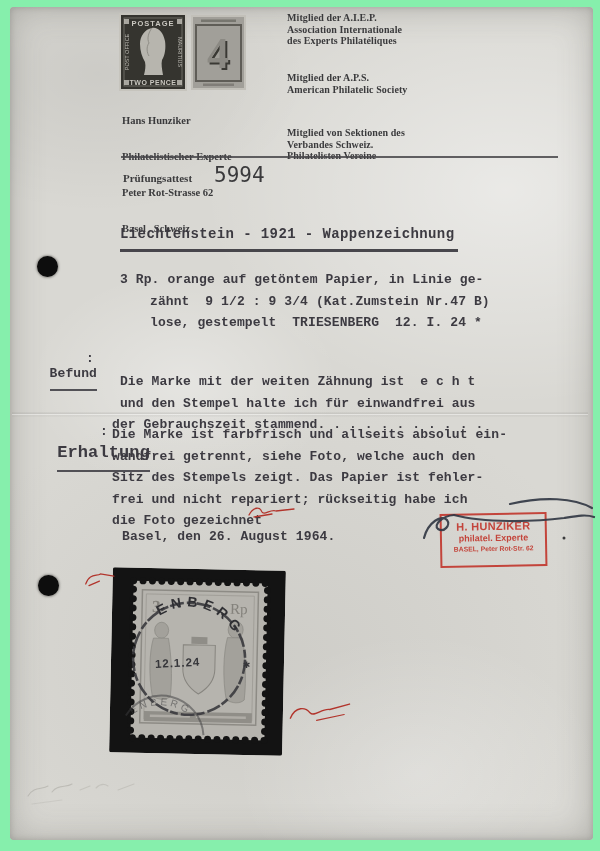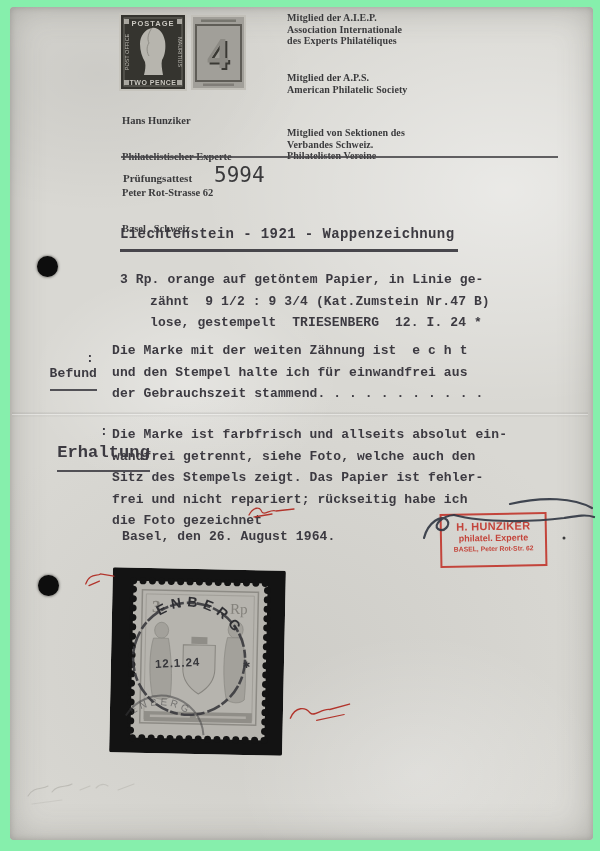--- a/index.html
+++ b/index.html
@@ -107,21 +107,21 @@
   <div class="abs" style="left:120px;top:269px;">
     <div class="tw spec-line">3 Rp. orange auf getöntem Papier, in Linie ge-</div>
     <div class="tw spec-line indent">zähnt  9 1/2 : 9 3/4 (Kat.Zumstein Nr.47 B)</div>
     <div class="tw spec-line indent">lose, gestempelt  TRIESENBERG  12. I. 24 *</div>
   </div>
 
   <div class="abs tw" style="left:18px;top:351px;font-size:13px;">
     <span class="ulabel">Befund</span>
   </div>
   <div class="abs tw" style="left:86px;top:351px;font-size:13px;">:</div>
-  <div class="abs" style="left:112px;top:340px;">
+  <div class="abs" style="left:112px;top:371px;text-align:center;">
     <div class="tw body-line">Die Marke mit der weiten Zähnung ist  e c h t</div>
     <div class="tw body-line">und den Stempel halte ich für einwandfrei aus</div>
     <div class="tw body-line">der Gebrauchszeit stammend. . . . . . . . . . .</div>
   </div>
 
   <div class="abs crease" style="left:12px;top:412px;width:576px;height:5px;"></div>
 
   <div class="abs tw" style="left:16px;top:424px;font-size:17px;">
     <span class="ulabel">Erhaltung</span>
   </div>

